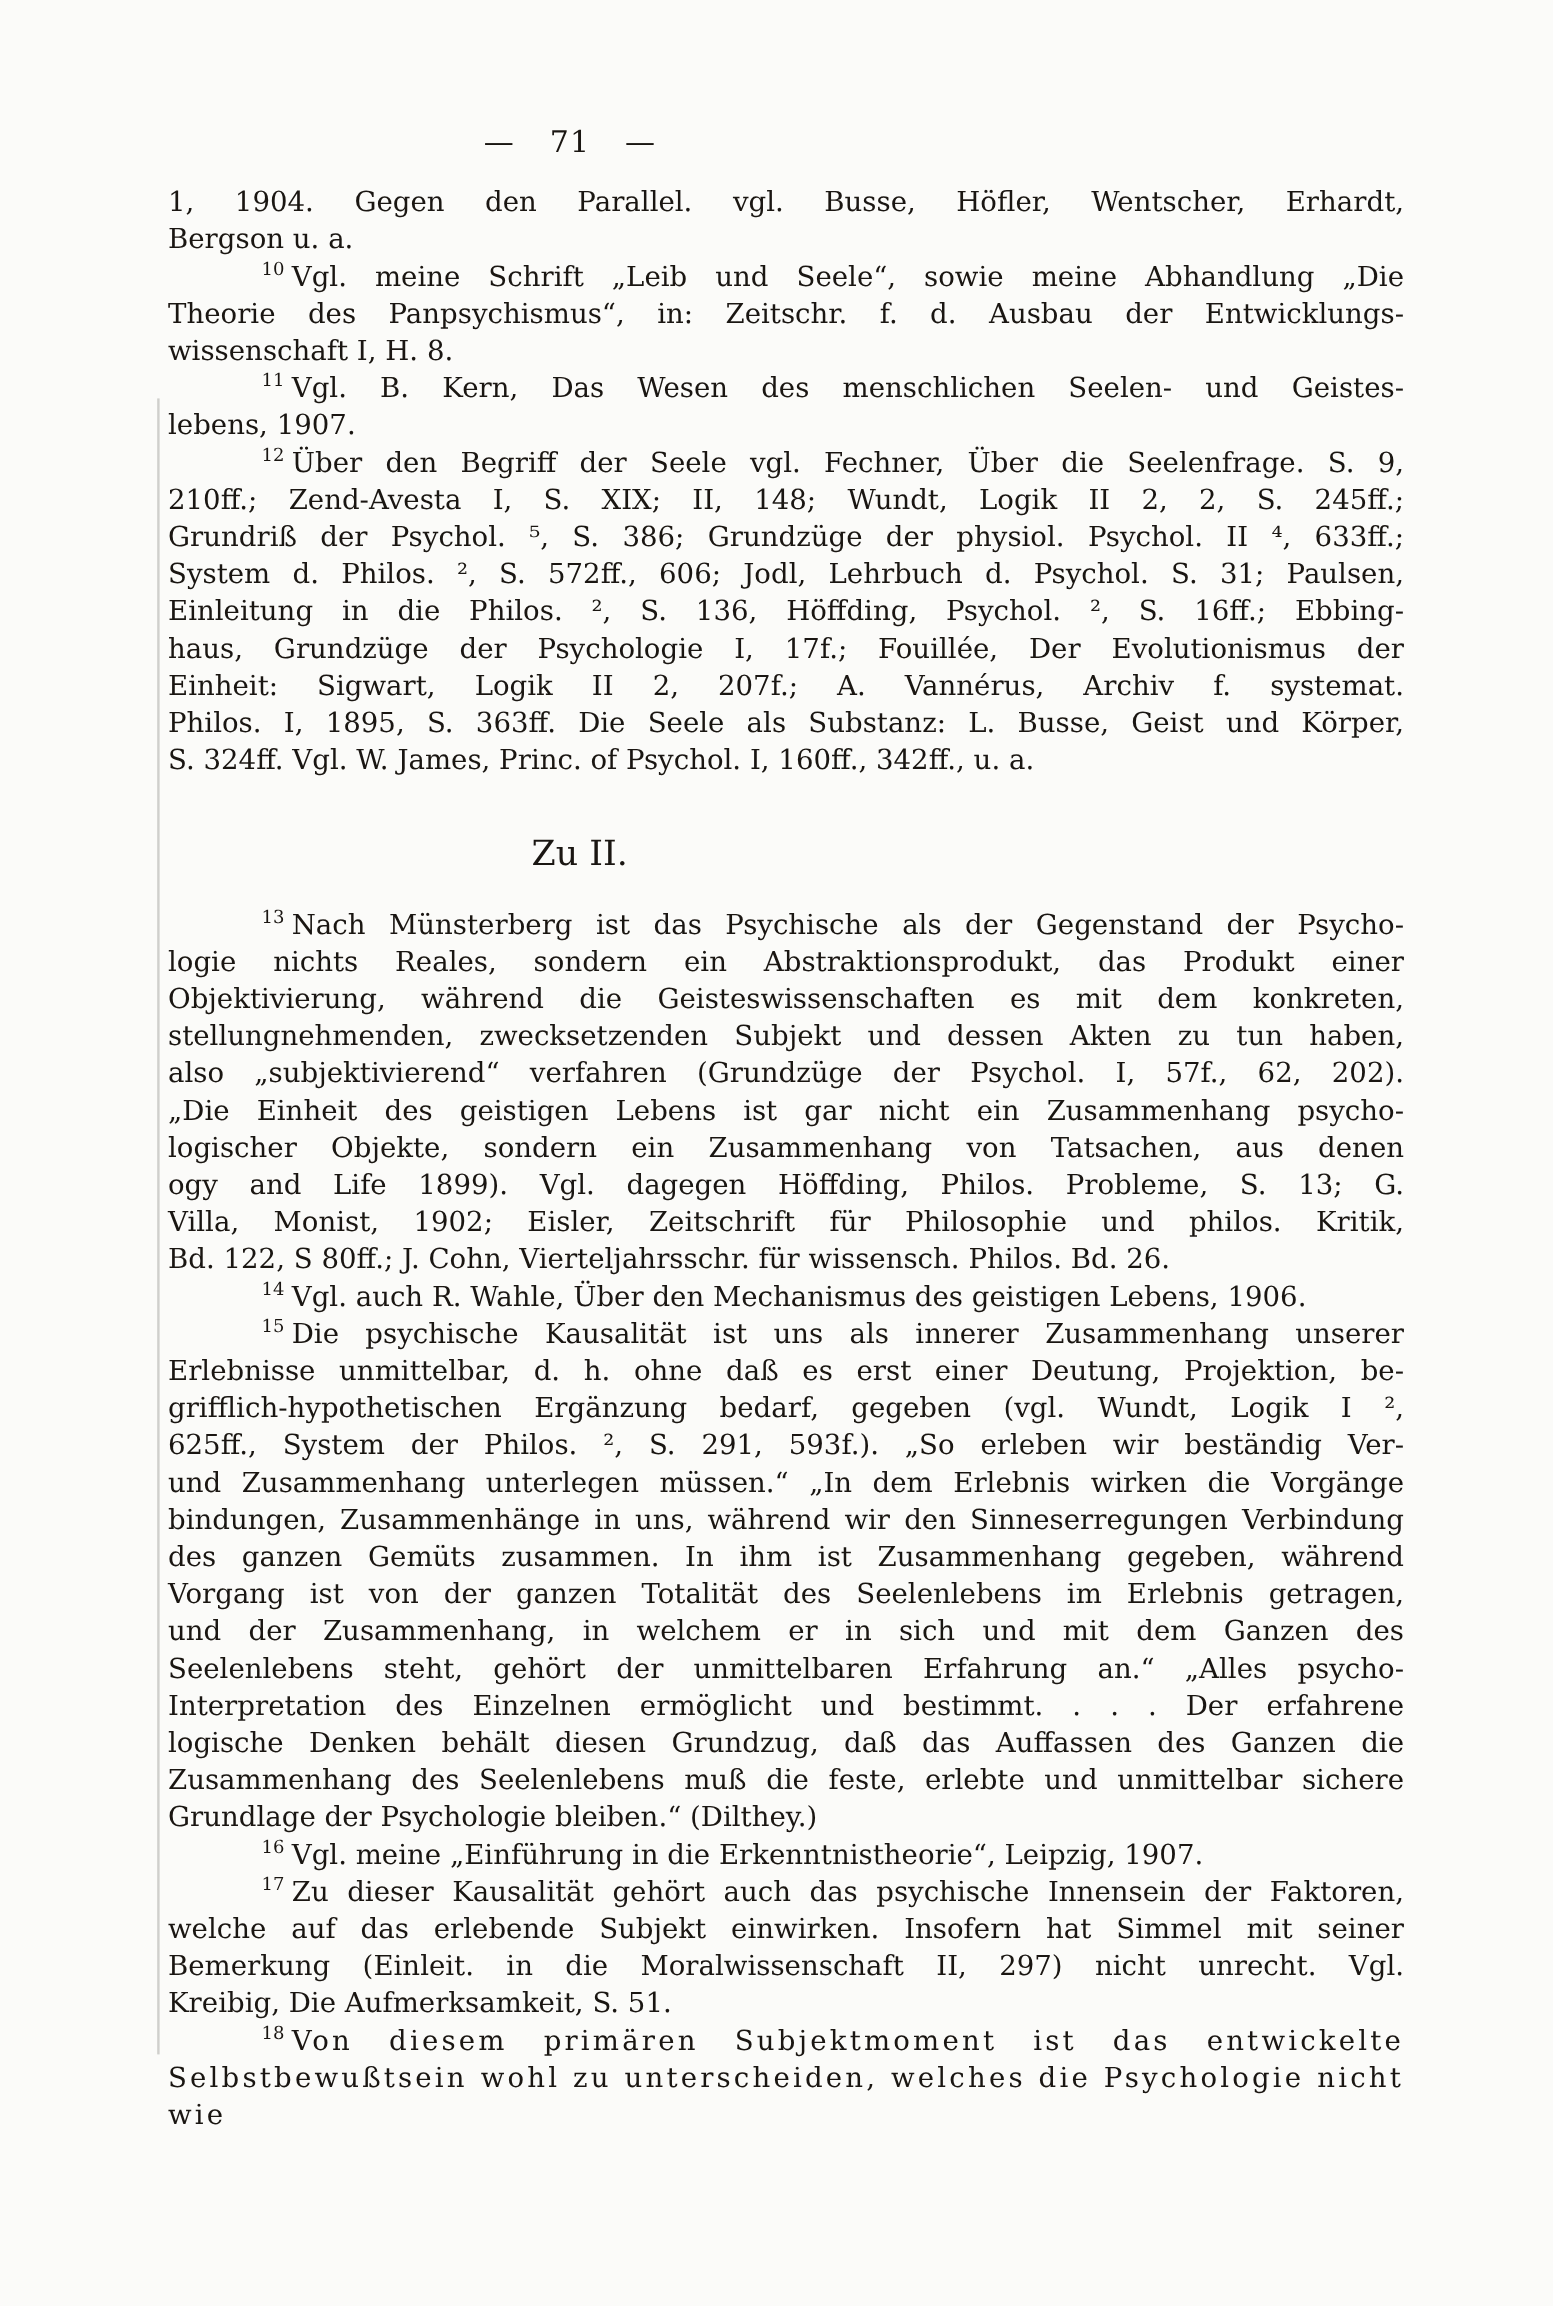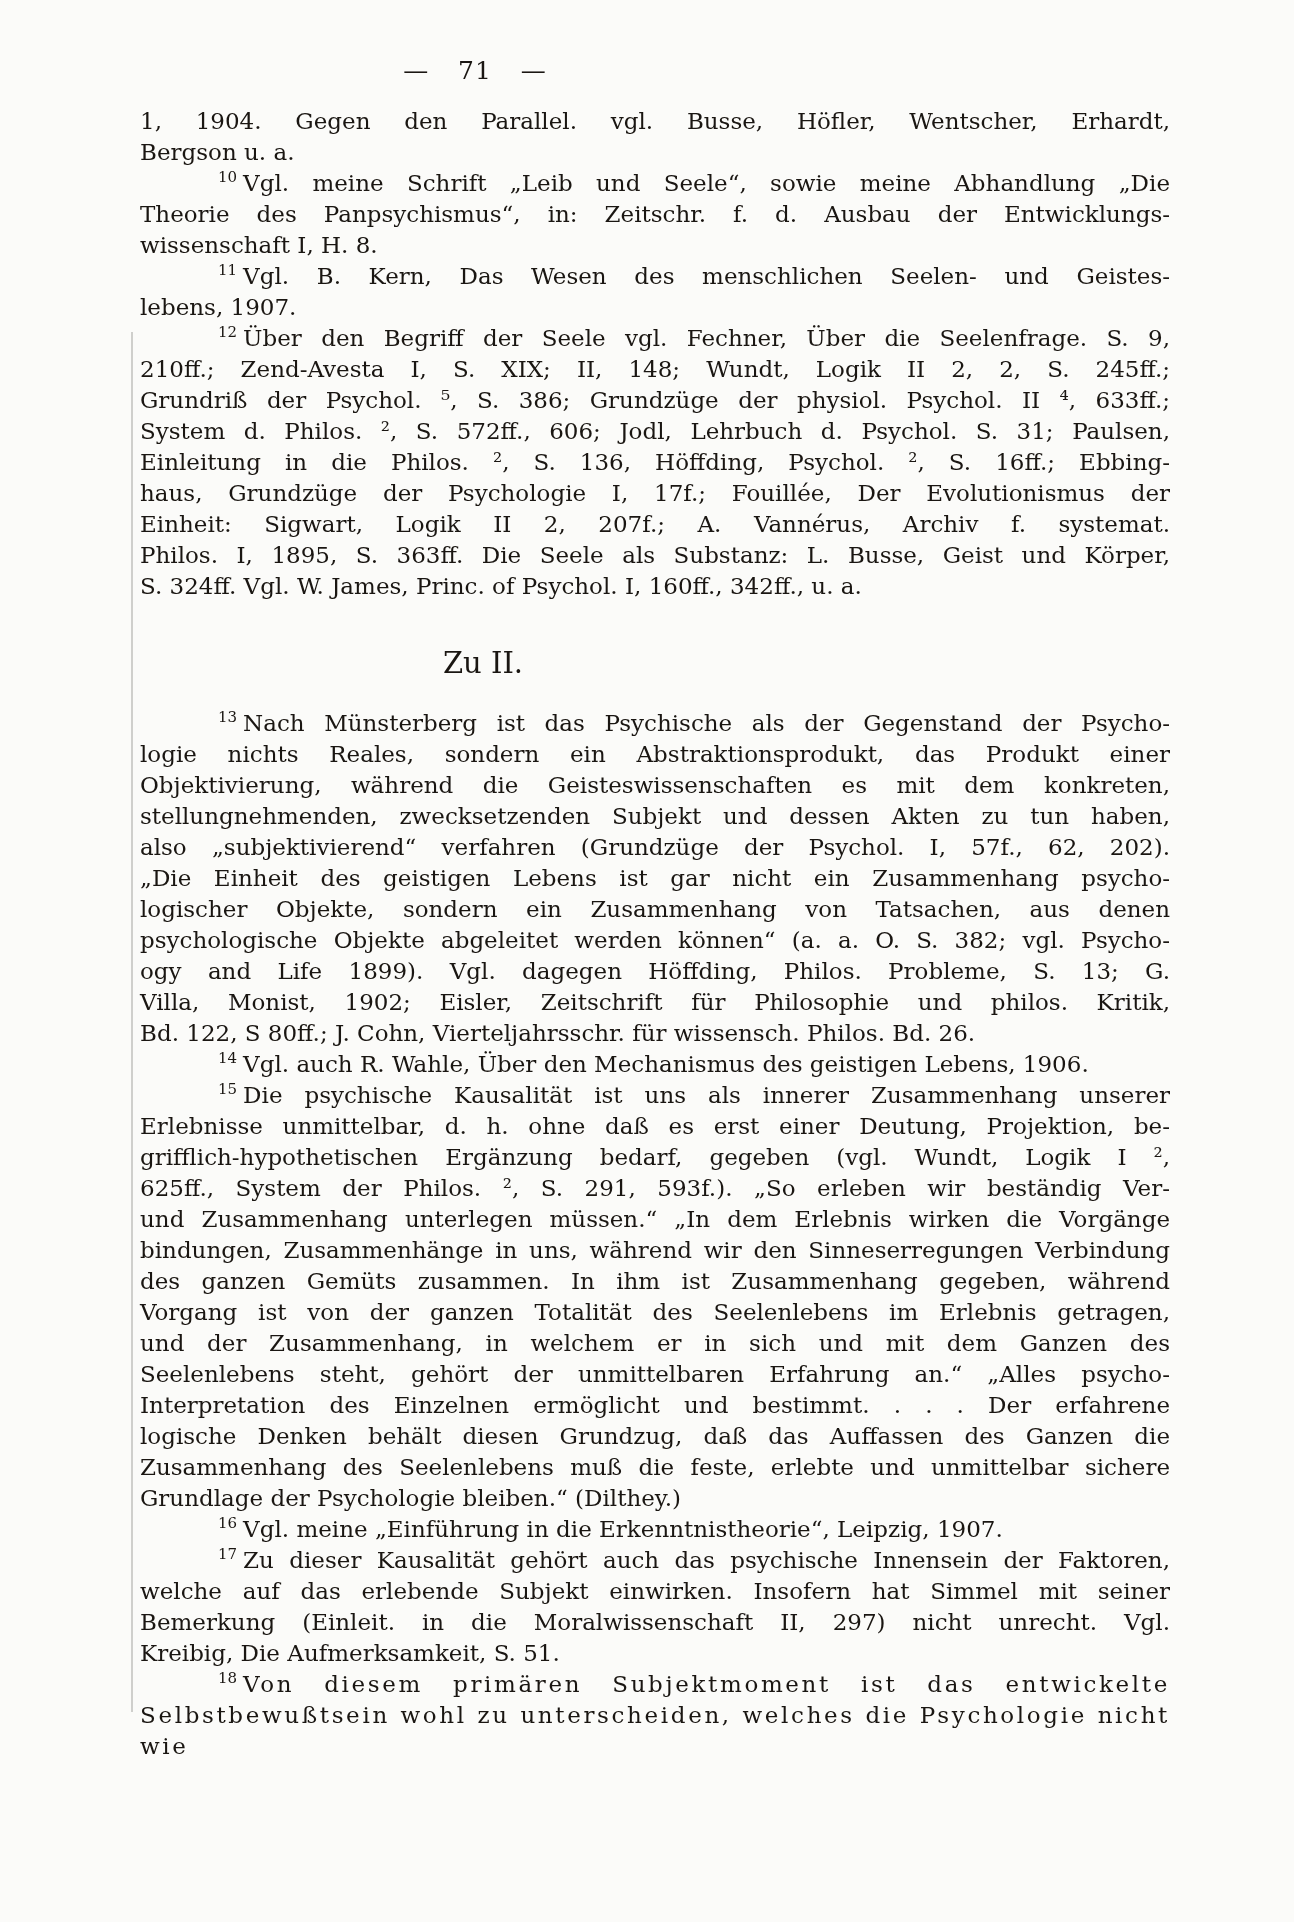--- a/index.html
+++ b/index.html
@@ -8,21 +8,21 @@
     background: #fbfbf9;
     font-family: "DejaVu Serif", "Liberation Serif", serif;
     color: #1a1612;
     position: relative;
     overflow: hidden;
   }
   .page {
     position: absolute;
     left: 140px; top: 0;
     width: 1030px;
-    padding-top: 56px;
+    padding-top: 104px;
   }
   .page-number {
     text-align: center;
     transform: translateX(-180px);
     font-size: 25px;
     line-height: 30px;
     word-spacing: 20px;
     letter-spacing: 1px;
     margin-bottom: 20px;
   }
@@ -86,21 +86,20 @@
       <div class="line">Philos. I, 1895, S. 363ff.  Die Seele als Substanz: L. Busse, Geist und Körper,</div>
       <div class="line last">S. 324ff.  Vgl. W. James, Princ. of Psychol. I, 160ff., 342ff., u. a.</div>
       <div class="section-heading">Zu II.</div>
       <div class="line indent"><sup>13</sup>Nach Münsterberg ist das Psychische als der Gegenstand der Psycho-</div>
       <div class="line">logie nichts Reales, sondern ein Abstraktionsprodukt, das Produkt einer</div>
       <div class="line">Objektivierung, während die Geisteswissenschaften es mit dem konkreten,</div>
       <div class="line">stellungnehmenden, zwecksetzenden Subjekt und dessen Akten zu tun haben,</div>
       <div class="line">also „subjektivierend“ verfahren (Grundzüge der Psychol. I, 57f., 62, 202).</div>
       <div class="line">„Die Einheit des geistigen Lebens ist gar nicht ein Zusammenhang psycho-</div>
       <div class="line">logischer Objekte, sondern ein Zusammenhang von Tatsachen, aus denen</div>
-      <div class="line">psychologische Objekte abgeleitet werden können“ (a. a. O. S. 382; vgl. Psycho-</div>
       <div class="line">ogy and Life 1899).  Vgl. dagegen Höffding, Philos. Probleme, S. 13; G.</div>
       <div class="line">Villa, Monist, 1902; Eisler, Zeitschrift für Philosophie und philos. Kritik,</div>
       <div class="line last">Bd. 122, S 80ff.; J. Cohn, Vierteljahrsschr. für wissensch. Philos. Bd. 26.</div>
       <div class="line last indent"><sup>14</sup>Vgl. auch R. Wahle, Über den Mechanismus des geistigen Lebens, 1906.</div>
       <div class="line indent"><sup>15</sup>Die psychische Kausalität ist uns als innerer Zusammenhang unserer</div>
       <div class="line">Erlebnisse unmittelbar, d. h. ohne daß es erst einer Deutung, Projektion, be-</div>
       <div class="line">grifflich-hypothetischen Ergänzung bedarf, gegeben (vgl. Wundt, Logik I ²,</div>
       <div class="line">625ff., System der Philos. ², S. 291, 593f.).  „So erleben wir beständig Ver-</div>
       <div class="line">und Zusammenhang unterlegen müssen.“  „In dem Erlebnis wirken die Vorgänge</div>
       <div class="line">bindungen, Zusammenhänge in uns, während wir den Sinneserregungen Verbindung</div>

